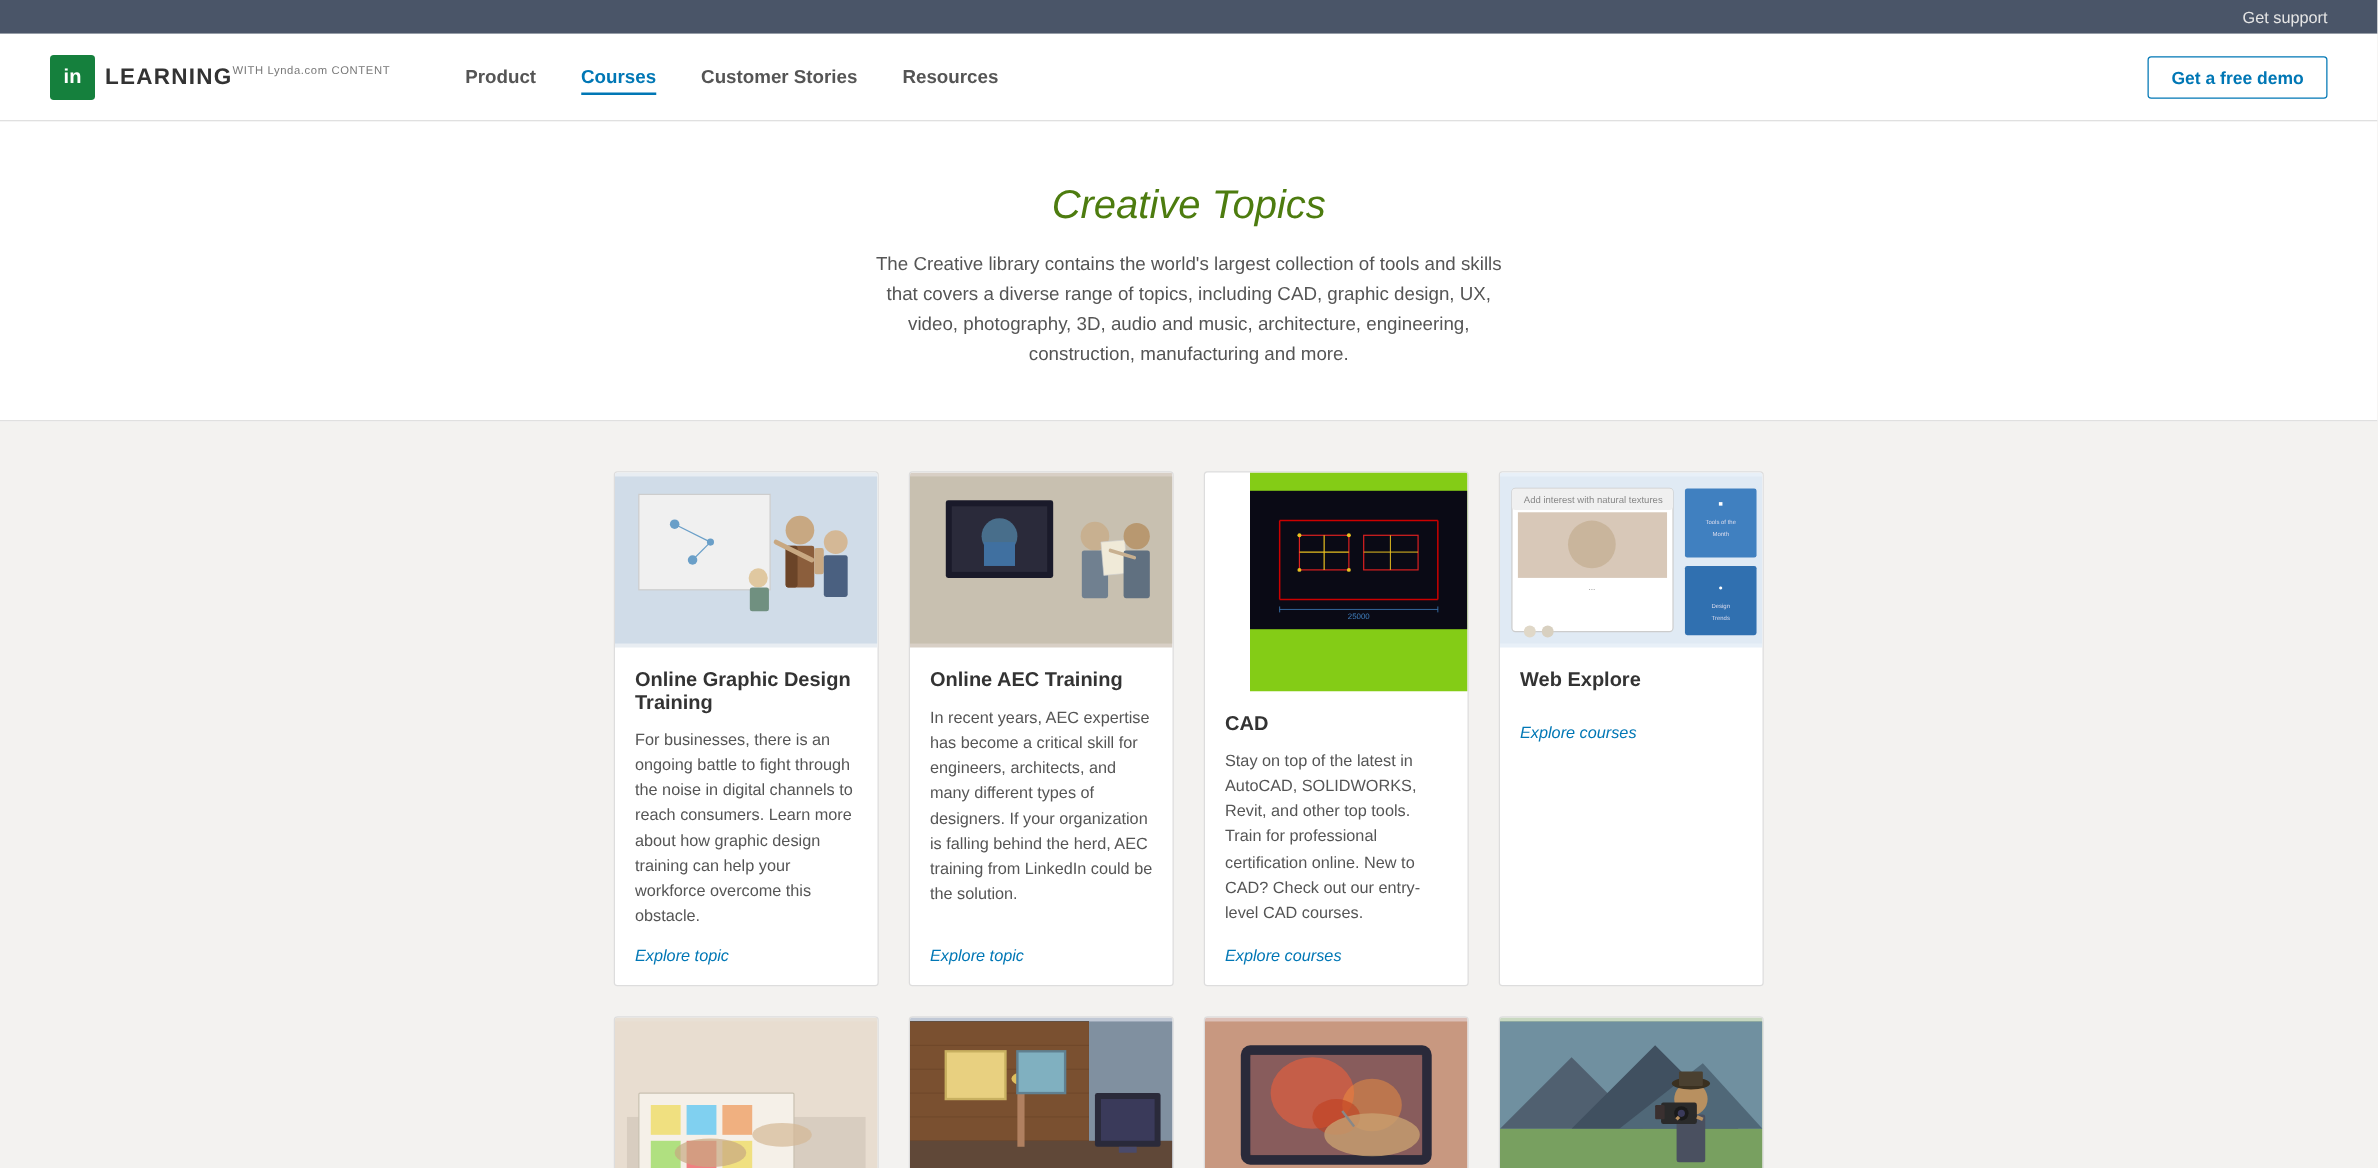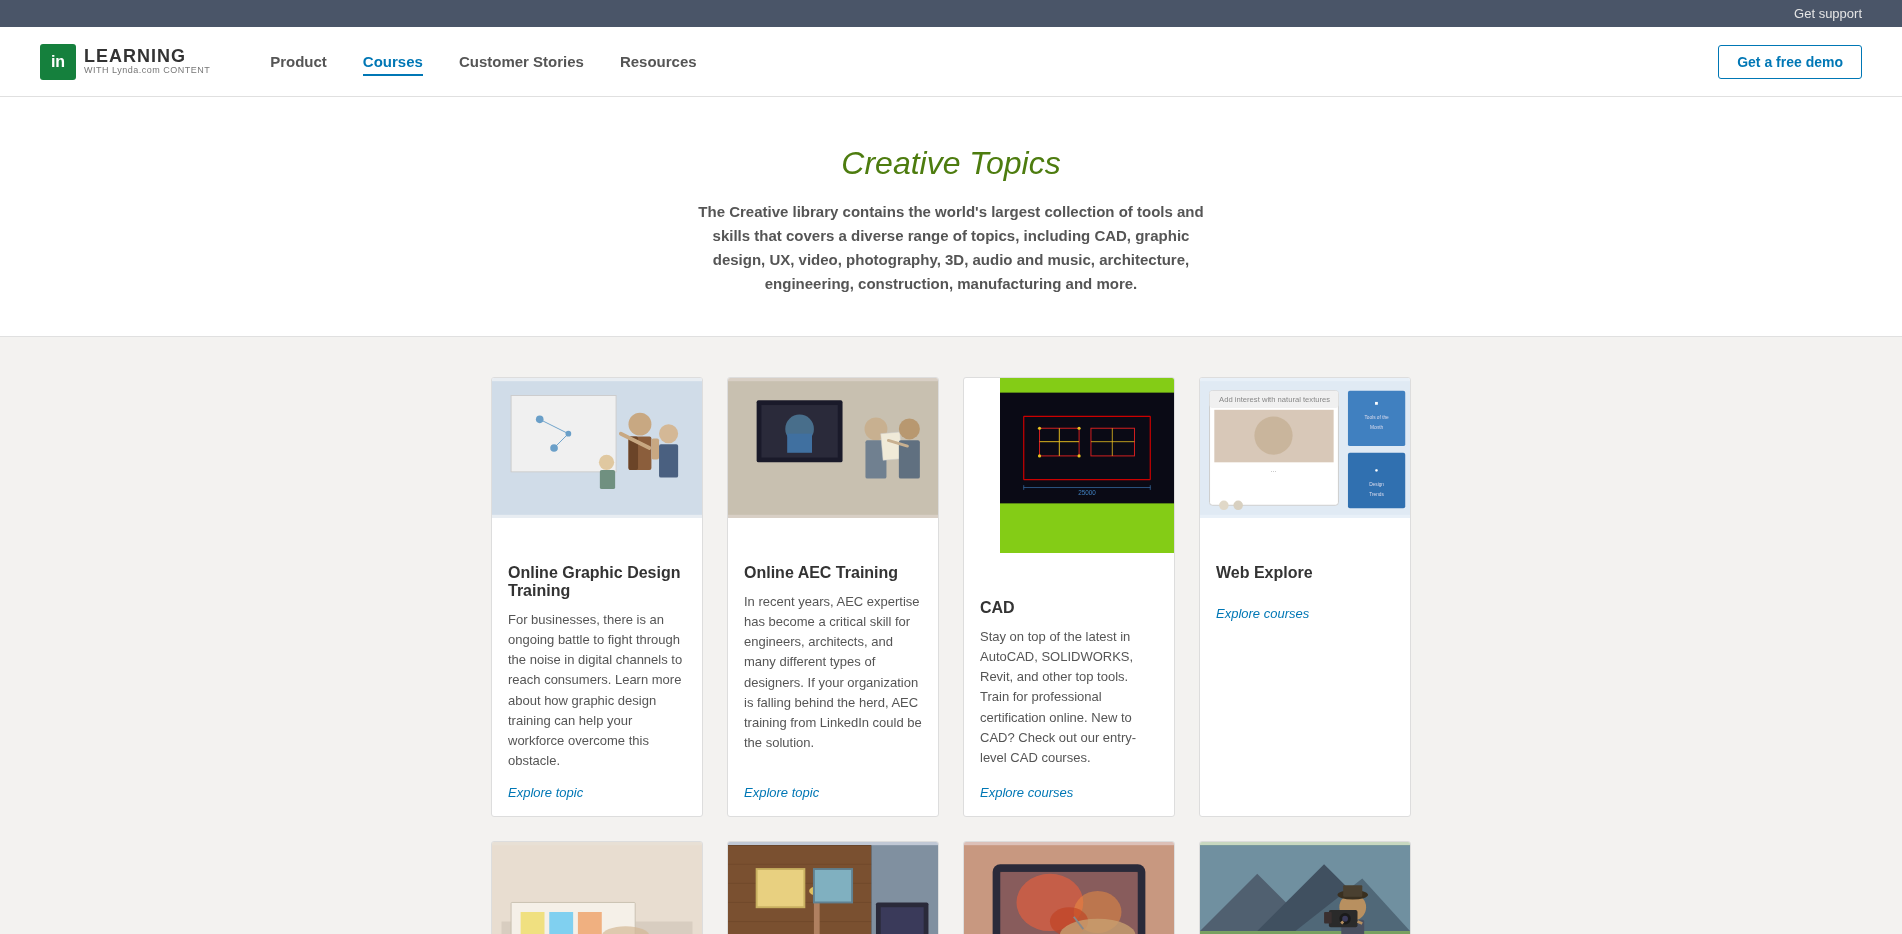--- a/index.html
+++ b/index.html
@@ -39,21 +39,21 @@
       font-size: 16px;
       width: 36px;
       height: 36px;
       display: flex;
       align-items: center;
       justify-content: center;
       border-radius: 3px;
     }
     .logo-text {
       display: flex;
-      flex-direction: column;
+      flex-direction: row;
       line-height: 1.1;
       justify-content: center;
     }
     .logo-text .learning {
       font-size: 18px;
       font-weight: 700;
       color: #333;
       letter-spacing: 1px;
     }
     .logo-text .lynda {
@@ -103,21 +103,20 @@
       color: #4d7c0f;
       margin-bottom: 18px;
       font-style: italic;
     }
     .page-header p {
       font-size: 15px;
       color: #555;
       max-width: 520px;
       margin: 0 auto;
       line-height: 1.6;
-      font-weight: bold;
     }
 
     
     .main-content {
       max-width: 960px;
       margin: 0 auto;
       padding: 40px 20px;
     }
     .cards-grid {
       display: grid;
@@ -125,21 +124,20 @@
       gap: 24px;
       margin-bottom: 24px;
     }
     .card {
       background: #fff;
       border: 1px solid #ddd;
       border-radius: 3px;
       overflow: hidden;
       display: flex;
       flex-direction: column;
-      gap: 28px;
     }
 
     .card-body {
       padding: 18px 16px 16px;
       flex: 1;
       display: flex;
       flex-direction: column;
     }
     .card-title {
       font-size: 16px;

